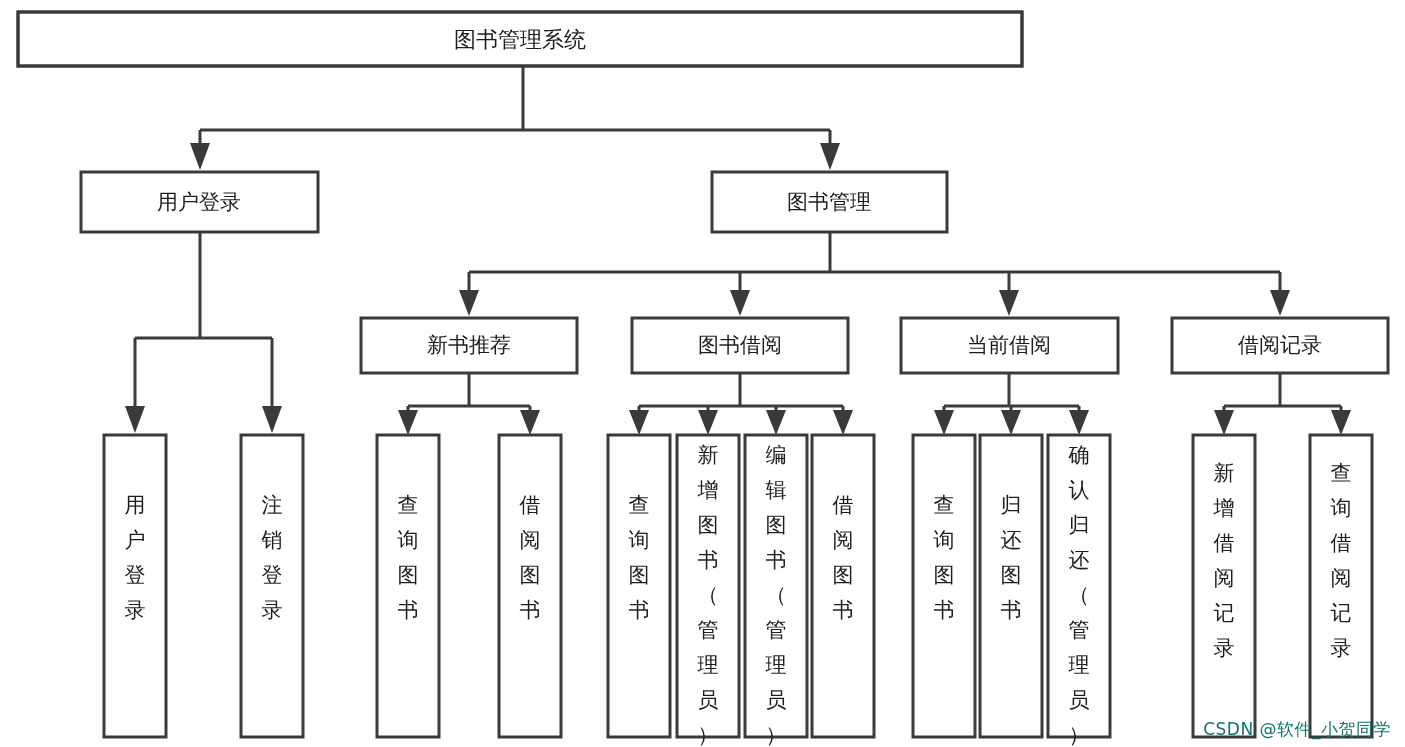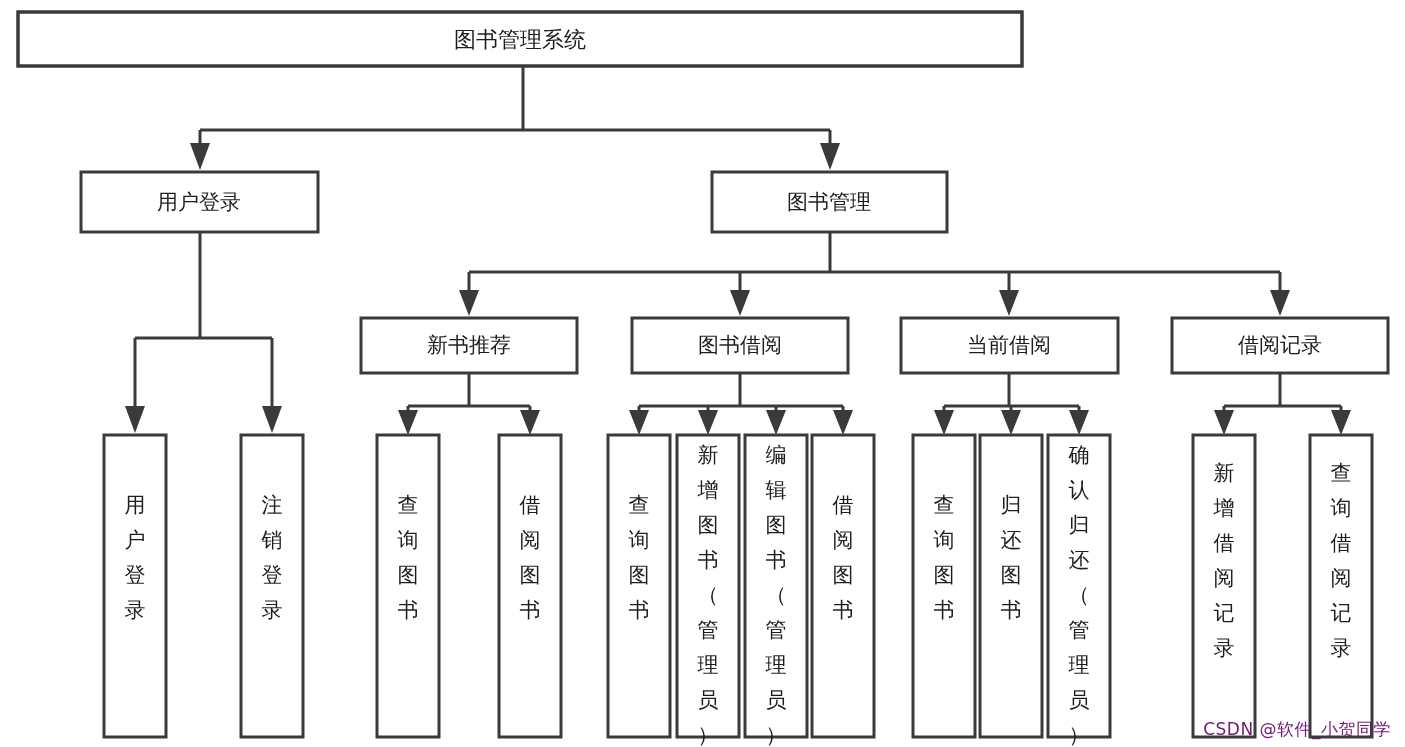--- a/index.html
+++ b/index.html
@@ -61,21 +61,21 @@
     font-family: "DejaVu Sans", "Liberation Sans", sans-serif;
     font-size: 21px;
     text-anchor: middle;
   }
   .watermark {
     position: absolute;
     right: 14px;
     bottom: 6px;
     font-family: "DejaVu Sans", "Liberation Sans", sans-serif;
     font-size: 17px;
-    color: #701a75;
+    color: #0f766e;
     white-space: nowrap;
     letter-spacing: 0.5px;
     pointer-events: none;
   }
 </style>
 </head>
 <body>
 
 <div id="diagram-root">
   <svg class="diagram" viewBox="0 0 1405 747" xmlns="http://www.w3.org/2000/svg">

